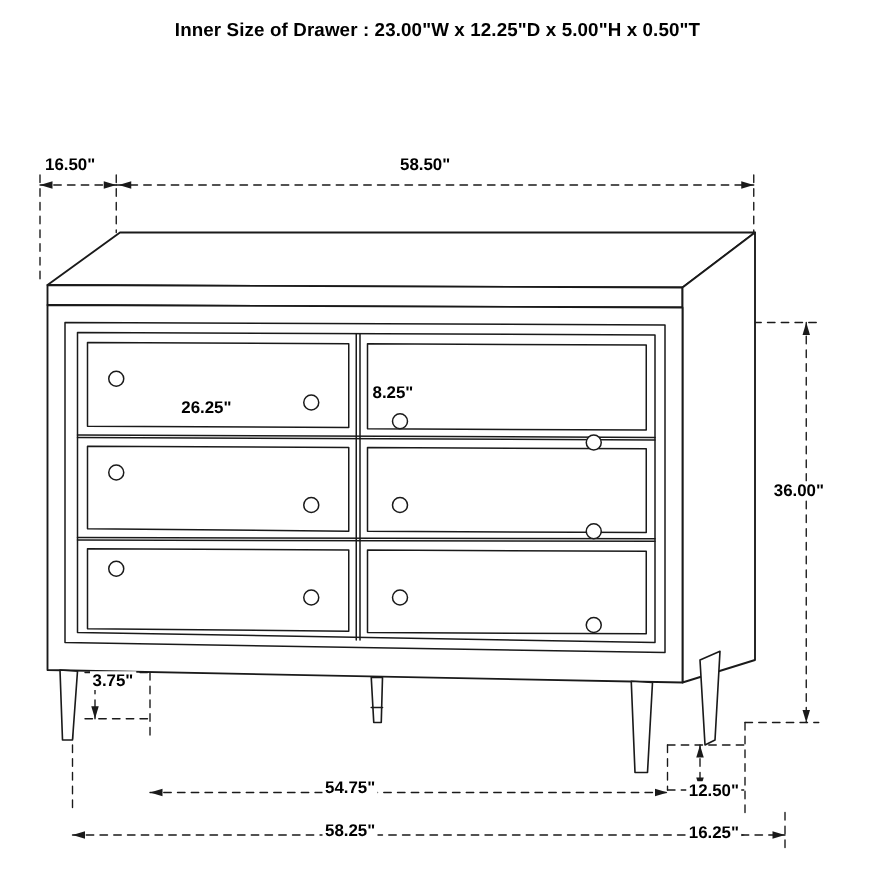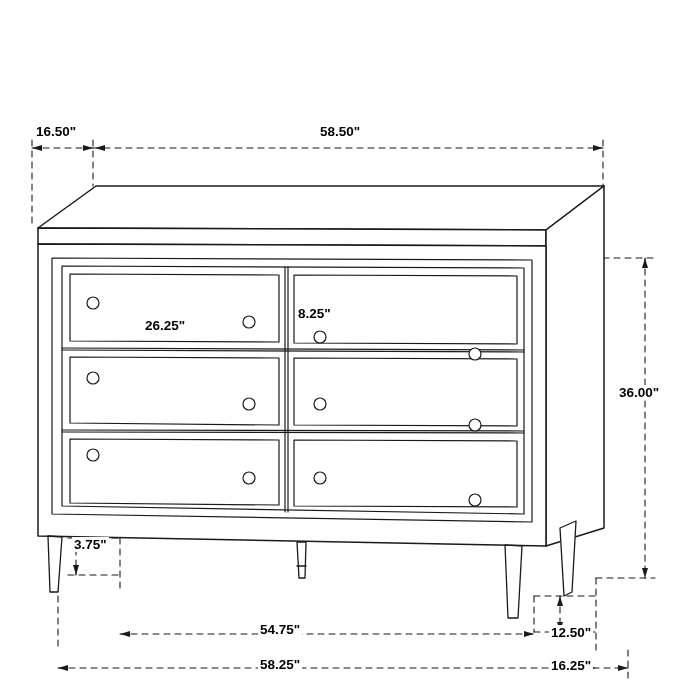--- a/index.html
+++ b/index.html
@@ -46,20 +46,21 @@
     padding: 0 2px;
     white-space: nowrap;
     line-height: 15px;
   }
 </style>
 </head>
 <body>
 
 <div id="stage">
 
+  <div class="title">Inner Size of Drawer : 23.00"W x 12.25"D x 5.00"H x 0.50"T</div>
 
   <svg id="diagram" viewBox="0 0 700 700">
     <g fill="none" stroke="#1a1a1a" stroke-width="1.3" stroke-linejoin="round" stroke-linecap="round">
 
       <g stroke-dasharray="6,5" stroke-width="1.1">
 
         <line x1="32" y1="140" x2="32" y2="228"></line>
         <line x1="93" y1="140" x2="93" y2="186"></line>
 
         <line x1="603" y1="140" x2="603" y2="258"></line>

